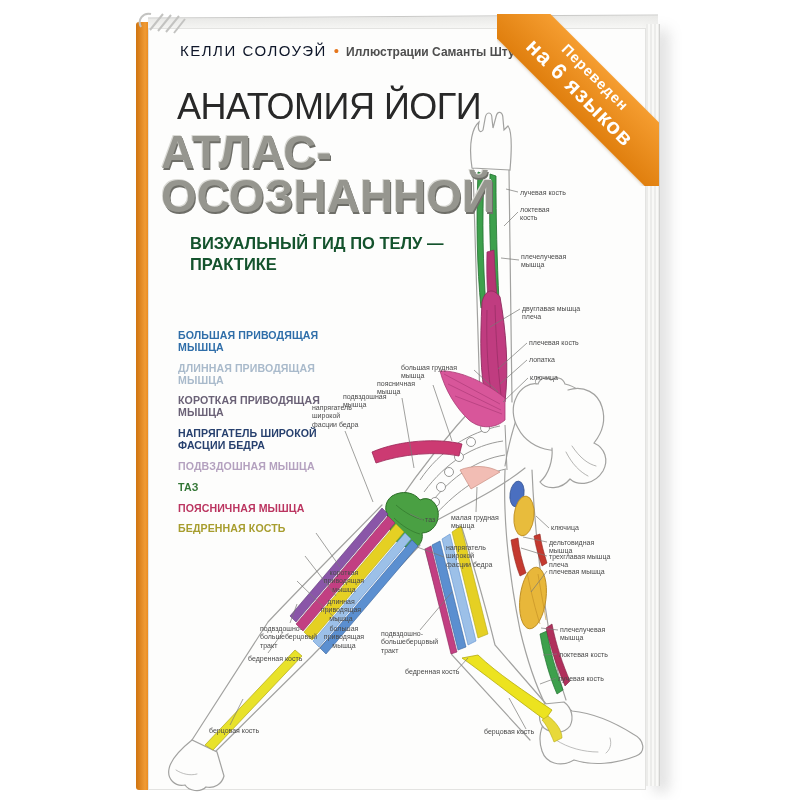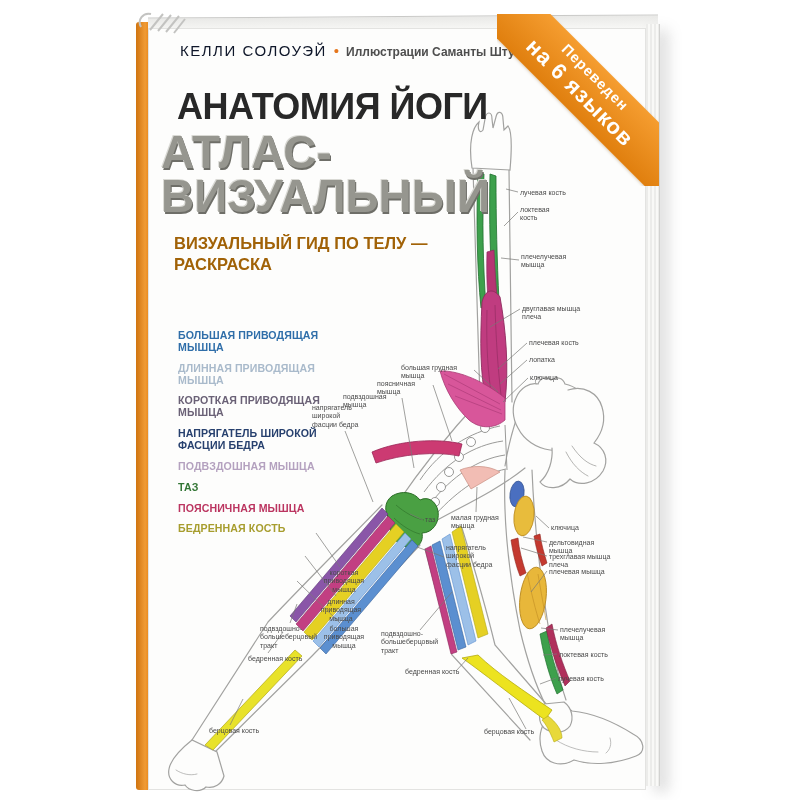--- a/index.html
+++ b/index.html
@@ -10,24 +10,24 @@
   .spine{position:absolute;left:136px;top:22px;width:13px;height:768px;background:linear-gradient(90deg,#d07410,#f09b35 70%,#e8881c);border-radius:3px 0 0 3px;}
   .top-pages{position:absolute;left:148px;top:16px;width:510px;height:14px;background:linear-gradient(180deg,#e9e9e7,#f9f9f7);border-top:1px solid #c9c9c7;border-bottom:1px solid #dededc;transform:skewY(-0.35deg);}
   .right-pages{position:absolute;left:646px;top:24px;width:13px;height:762px;background:repeating-linear-gradient(90deg,#ececea 0 2px,#f9f9f7 2px 4px);border-right:1px solid #d2d2d0;box-shadow:8px 6px 14px rgba(130,130,130,.28);}
   .cover{position:absolute;left:148px;top:28px;width:498px;height:762px;background:#fdfdfc;border:1px solid #e3e3e1;box-sizing:border-box;}
 
   
   .author-line{position:absolute;left:180px;top:42px;white-space:nowrap;}
   .author-name{font-size:15px;letter-spacing:1.5px;color:#0f172a;}
   .author-dot{font-size:15px;color:#e5761c;margin:0 7px;}
   .illustrator{font-size:12px;font-weight:bold;color:#4e4e4e;}
-  .main-title{position:absolute;left:177px;top:86px;font-size:36px;font-weight:700;color:#282828;letter-spacing:-0.5px;}
+  .main-title{position:absolute;left:177px;top:86px;font-size:36px;font-weight:400;color:#282828;letter-spacing:-0.5px;}
   .sub-title{position:absolute;left:161px;top:130px;font-size:46px;font-weight:700;line-height:0.96;color:#96968f;letter-spacing:0px;
              text-shadow:-1px -1px 0 #d9d9d4, 1px 2px 0 #6e6e68;}
-  .tagline{position:absolute;left:174px;top:233px;font-size:16.5px;font-weight:800;line-height:1.28;color:#a16207;}
+  .tagline{position:absolute;left:190px;top:233px;font-size:16.5px;font-weight:800;line-height:1.28;color:#14532d;}
 
   
   .legend{position:absolute;left:178px;top:330px;width:158px;}
   .legend-item{font-size:10.6px;font-weight:bold;line-height:1.12;margin-bottom:9px;letter-spacing:0.1px;}
 
   
   .ribbon-wrap{position:absolute;left:497px;top:14px;width:162px;height:172px;overflow:hidden;}
   .ribbon{position:absolute;left:-48px;top:46px;width:272px;transform:rotate(45deg);text-align:center;
           background:linear-gradient(180deg,#f59d30,#e07f0e);padding:5px 0 7px;box-shadow:0 1px 3px rgba(120,70,0,.25);}
   .ribbon-line1{display:block;color:#fff;font-weight:bold;font-size:14.5px;letter-spacing:1px;}
@@ -192,26 +192,26 @@
   </svg>
 
   <div class="author-line">
     <span class="author-name">КЕЛЛИ СОЛОУЭЙ</span><span class="author-dot">•</span><span class="illustrator">Иллюстрации Саманты Штуцман</span>
   </div>
 
   <div class="main-title">АНАТОМИЯ ЙОГИ</div>
 
   <div class="sub-title">
     <div>АТЛАС-</div>
-    <div>ВИЗУАЛЬНЫЙ</div>
+    <div>ОСОЗНАННОЙ</div>
   </div>
 
   <div class="tagline">
     <div>ВИЗУАЛЬНЫЙ ГИД ПО ТЕЛУ —</div>
-    <div>РАСКРАСКА</div>
+    <div>ПРАКТИКЕ</div>
   </div>
 
   <div class="legend" id="legend">
       <div class="legend-item" style="color: rgb(47, 110, 169);">БОЛЬШАЯ ПРИВОДЯЩАЯ МЫШЦА</div>
       <div class="legend-item" style="color: rgb(169, 186, 203);">ДЛИННАЯ ПРИВОДЯЩАЯ МЫШЦА</div>
       <div class="legend-item" style="color: rgb(106, 97, 118);">КОРОТКАЯ ПРИВОДЯЩАЯ МЫШЦА</div>
       <div class="legend-item" style="color: rgb(39, 64, 110);">НАПРЯГАТЕЛЬ ШИРОКОЙ ФАСЦИИ БЕДРА</div>
       <div class="legend-item" style="color: rgb(180, 161, 191);">ПОДВЗДОШНАЯ МЫШЦА</div>
       <div class="legend-item" style="color: rgb(51, 118, 53);">ТАЗ</div>
       <div class="legend-item" style="color: rgb(187, 53, 96);">ПОЯСНИЧНАЯ МЫШЦА</div>

